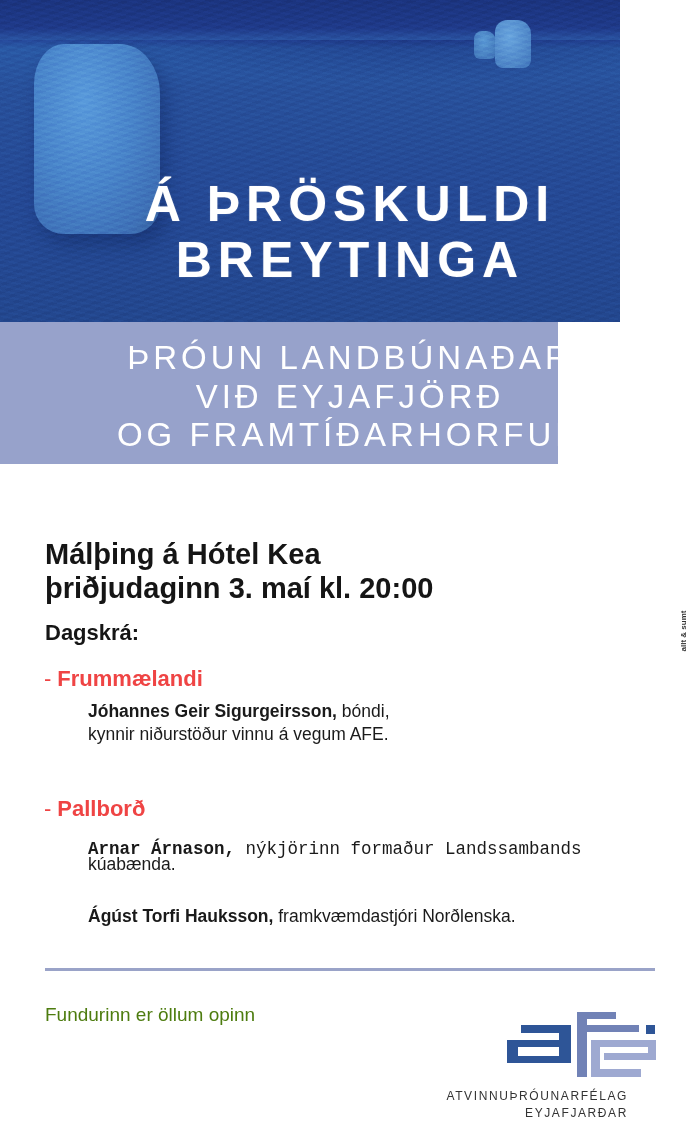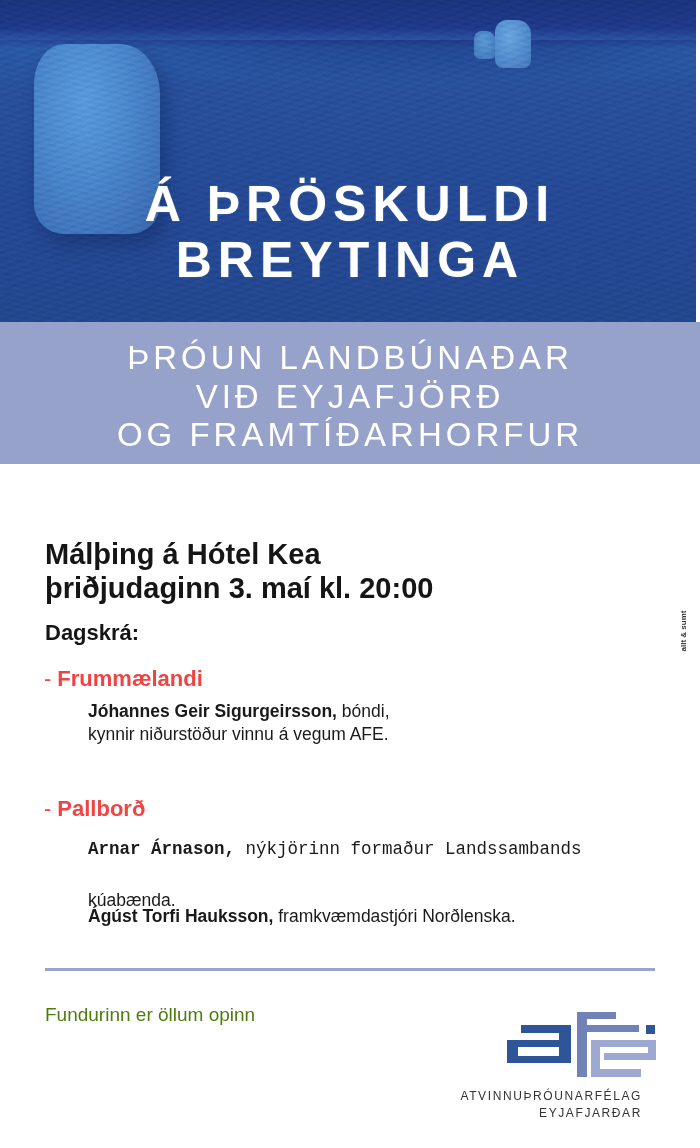--- a/index.html
+++ b/index.html
@@ -1,21 +1,21 @@
 <!DOCTYPE html>
 <html><head>
   <meta charset="utf-8">
   <style>
     * { margin: 0; padding: 0; box-sizing: border-box; }
     html, body { width: 700px; height: 1148px; background: #ffffff; overflow: hidden; }
     body { position: relative; font-family: "Liberation Sans", sans-serif; color: #1a1a1a; }
 
     
     .hero {
-      position: absolute; left: 0; top: 0; width: 696px; height: 322px; overflow: hidden;
+      position: absolute; left: 0; top: 0; width: 620px; height: 322px; overflow: hidden;
       background:
         radial-gradient(ellipse 520px 90px at 420px 20px, rgba(20,35,110,0.55), rgba(20,35,110,0) 70%),
         linear-gradient(180deg, #1e3b8c 0px, #213f8e 28px, #25489a 40px, #2a5aa6 48px, #28519c 90px, #254a96 200px, #23488f 322px);
     }
     .hero .sky {
       position: absolute; left: 0; top: 0; width: 700px; height: 40px;
       background: linear-gradient(180deg, #1b3480 0%, #1f3a8a 70%, #2a54a2 100%);
     }
     .hero .grain {
       position: absolute; inset: 0;
@@ -43,21 +43,21 @@
     }
     .hero-title {
       position: absolute; left: 0; top: 176px; width: 700px; text-align: center;
       color: #ffffff; font-weight: bold; font-size: 50px; line-height: 56px;
       letter-spacing: 6px; text-shadow: 0 0 2px rgba(255,255,255,0.2);
     }
     .hero-title span { display: block; }
 
     
     .band {
-      position: absolute; left: 0; top: 322px; width: 700px; height: 142px;
+      position: absolute; left: 0; top: 322px; width: 558px; height: 142px;
       background: #97a2cb;
     }
     .band-text {
       position: absolute; left: 0; top: 17px; width: 700px; text-align: center;
       color: #ffffff; font-size: 33px; line-height: 38.5px; letter-spacing: 4px; font-weight: normal;
     }
     .band-text span { display: block; }
 
     
     .event {
@@ -93,21 +93,21 @@
       position: absolute; left: 676px; top: 631px; width: 50px; height: 12px;
       transform: translate(-50%, -50%) rotate(-90deg); transform-origin: center;
       font-size: 8px; line-height: 12px; color: #333; font-weight: bold; text-align: center; white-space: nowrap;
       left: 684px;
     }
 
     
     .logo { position: absolute; left: 0; top: 0; width: 700px; height: 1148px; pointer-events: none; }
     .logo-shape { position: absolute; }
     .logo-text {
-      position: absolute; right: 58px; font-size: 12px; letter-spacing: 1.6px; color: #333333; white-space: nowrap; text-align: right;
+      position: absolute; right: 72px; font-size: 12px; letter-spacing: 1.6px; color: #333333; white-space: nowrap; text-align: right;
     }
   </style>
 </head>
 <body>
 
 <div class="hero">
   <div class="sky"></div>
   <div class="bale bale-big"></div>
   <div class="bale bale-small1"></div>
   <div class="bale bale-small2"></div>
@@ -140,21 +140,21 @@
   <b>Jóhannes Geir Sigurgeirsson,</b><span> bóndi,</span>
 </div>
 <div class="speaker" style="top:723px;">kynnir niðurstöður vinnu á vegum AFE.</div>
 
 <div class="section-heading" style="top:795px;">
   <span class="dash">-</span><span>Pallborð</span>
 </div>
 <div class="speaker" style="top:838px;font-family:Liberation Mono, monospace;">
   <b>Arnar Árnason,</b><span> nýkjörinn formaður Landssambands</span>
 </div>
-<div class="speaker" style="top:853px;margin-top:36px;">kúabænda.</div>
+<div class="speaker" style="top:853px;">kúabænda.</div>
 <div class="speaker" style="top:905px;">
   <b>Ágúst Torfi Hauksson,</b><span> framkvæmdastjóri Norðlenska.</span>
 </div>
 
 <div class="sep"></div>
 
 <div class="footer-note">Fundurinn er öllum opinn</div>
 
 <div class="credit">allt &amp; sumt</div>
 

